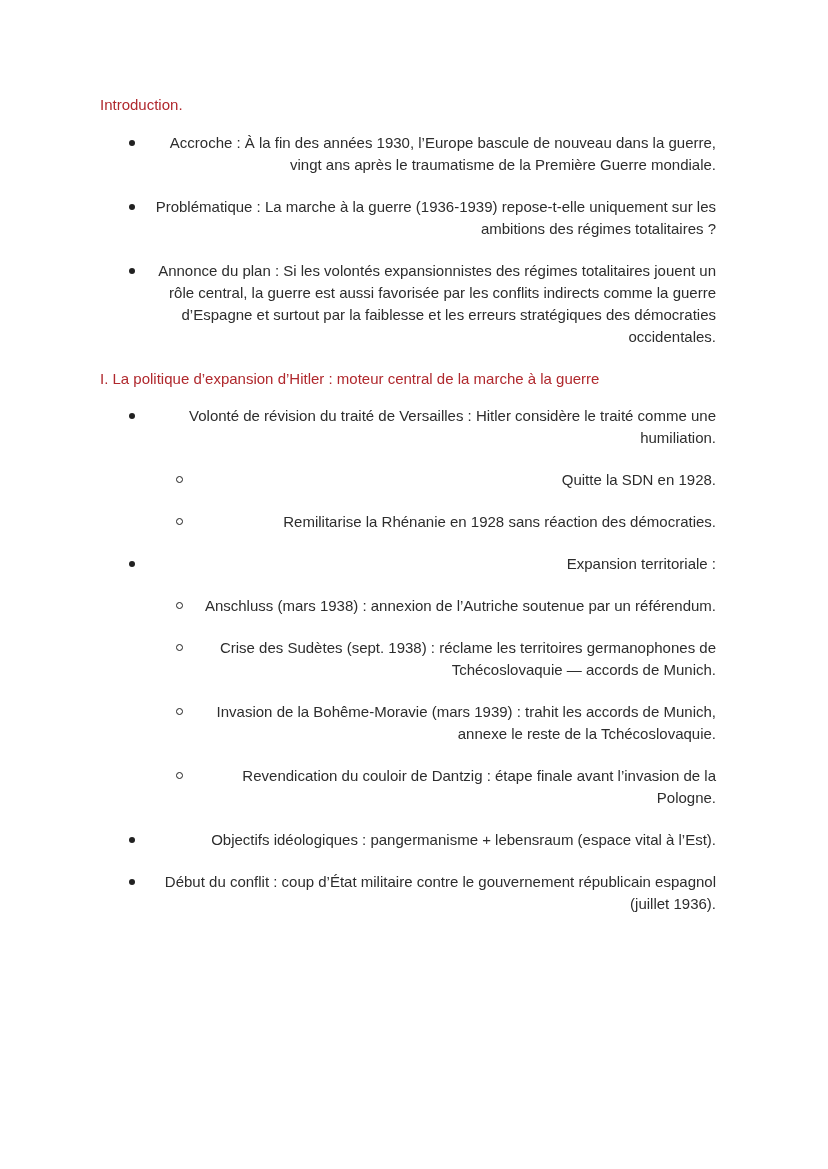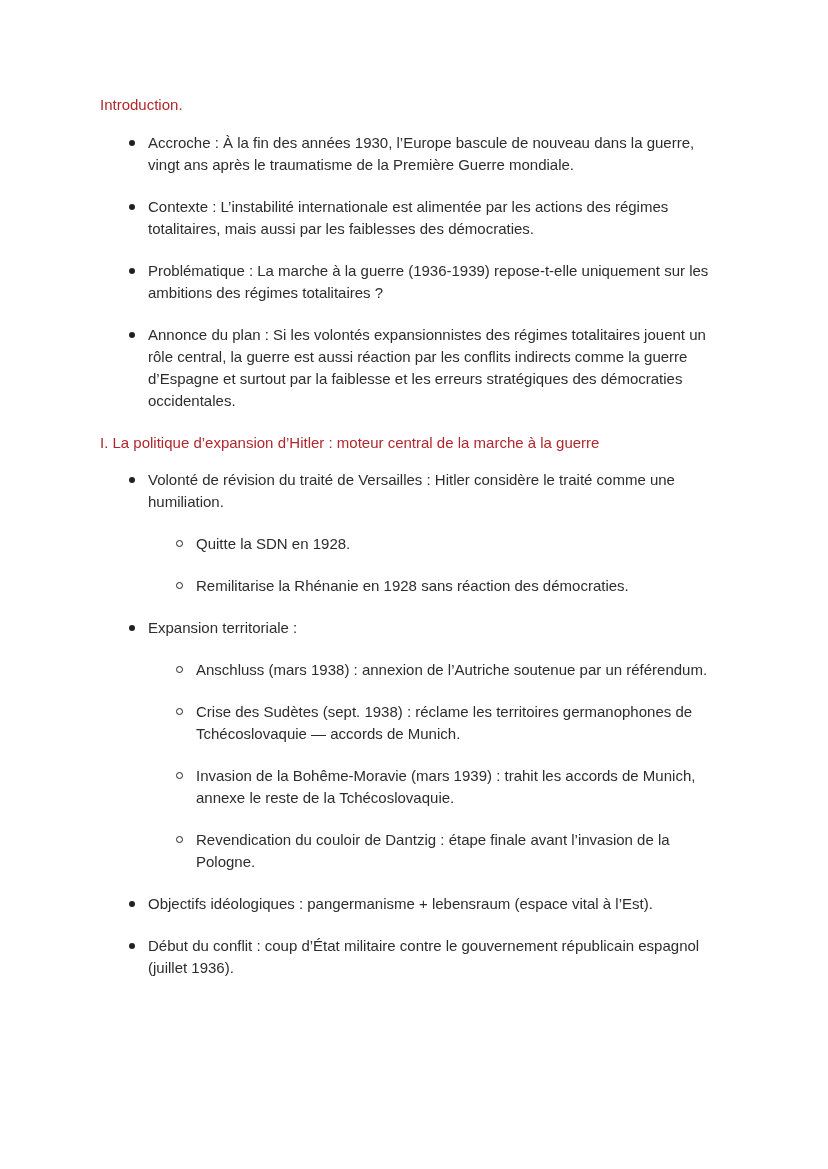--- a/index.html
+++ b/index.html
@@ -38,20 +38,21 @@
   .s-heading.bold {
     font-weight: 400;
     margin-bottom: 15px;
   }
   .s-heading.gap-top {
     margin-top: 12px;
   }
   .item {
     position: relative;
     margin: 0 0 20px 0;
+    text-align: right;
   }
   .item.l1 {
     padding-left: 48px;
     max-width: 568px;
     box-sizing: content-box;
   }
   .item.l1 .marker {
     position: absolute;
     left: 29px;
     top: 8px;
@@ -84,29 +85,25 @@
 
 <div class="page">
   <div class="doc-content" id="doc-content">
       <div class="s-heading">Introduction.</div>
       <div class="item l1">
         <span class="marker"></span>
         <span class="txt">Accroche : À la fin des années 1930, l’Europe bascule de nouveau dans la guerre, vingt ans après le traumatisme de la Première Guerre mondiale.</span>
       </div>
       <div class="item l1">
         <span class="marker"></span>
-        <span class="txt">Contexte : L’instabilité internationale est alimentée par les actions des régimes totalitaires, mais aussi par les faiblesses des démocraties.</span>
-      </div>
-      <div class="item l1">
-        <span class="marker"></span>
         <span class="txt">Problématique : La marche à la guerre (1936-1939) repose-t-elle uniquement sur les ambitions des régimes totalitaires ?</span>
       </div>
       <div class="item l1">
         <span class="marker"></span>
-        <span class="txt">Annonce du plan : Si les volontés expansionnistes des régimes totalitaires jouent un rôle central, la guerre est aussi réaction par les conflits indirects comme la guerre d’Espagne et surtout par la faiblesse et les erreurs stratégiques des démocraties occidentales.</span>
+        <span class="txt">Annonce du plan : Si les volontés expansionnistes des régimes totalitaires jouent un rôle central, la guerre est aussi favorisée par les conflits indirects comme la guerre d’Espagne et surtout par la faiblesse et les erreurs stratégiques des démocraties occidentales.</span>
       </div>
       <div class="s-heading bold">I. La politique d’expansion d’Hitler : moteur central de la marche à la guerre</div>
       <div class="item l1">
         <span class="marker"></span>
         <span class="txt">Volonté de révision du traité de Versailles : Hitler considère le traité comme une humiliation.</span>
       </div>
       <div class="item l2">
         <span class="marker"></span>
         <span class="txt">Quitte la SDN en 1928.</span>
       </div>

